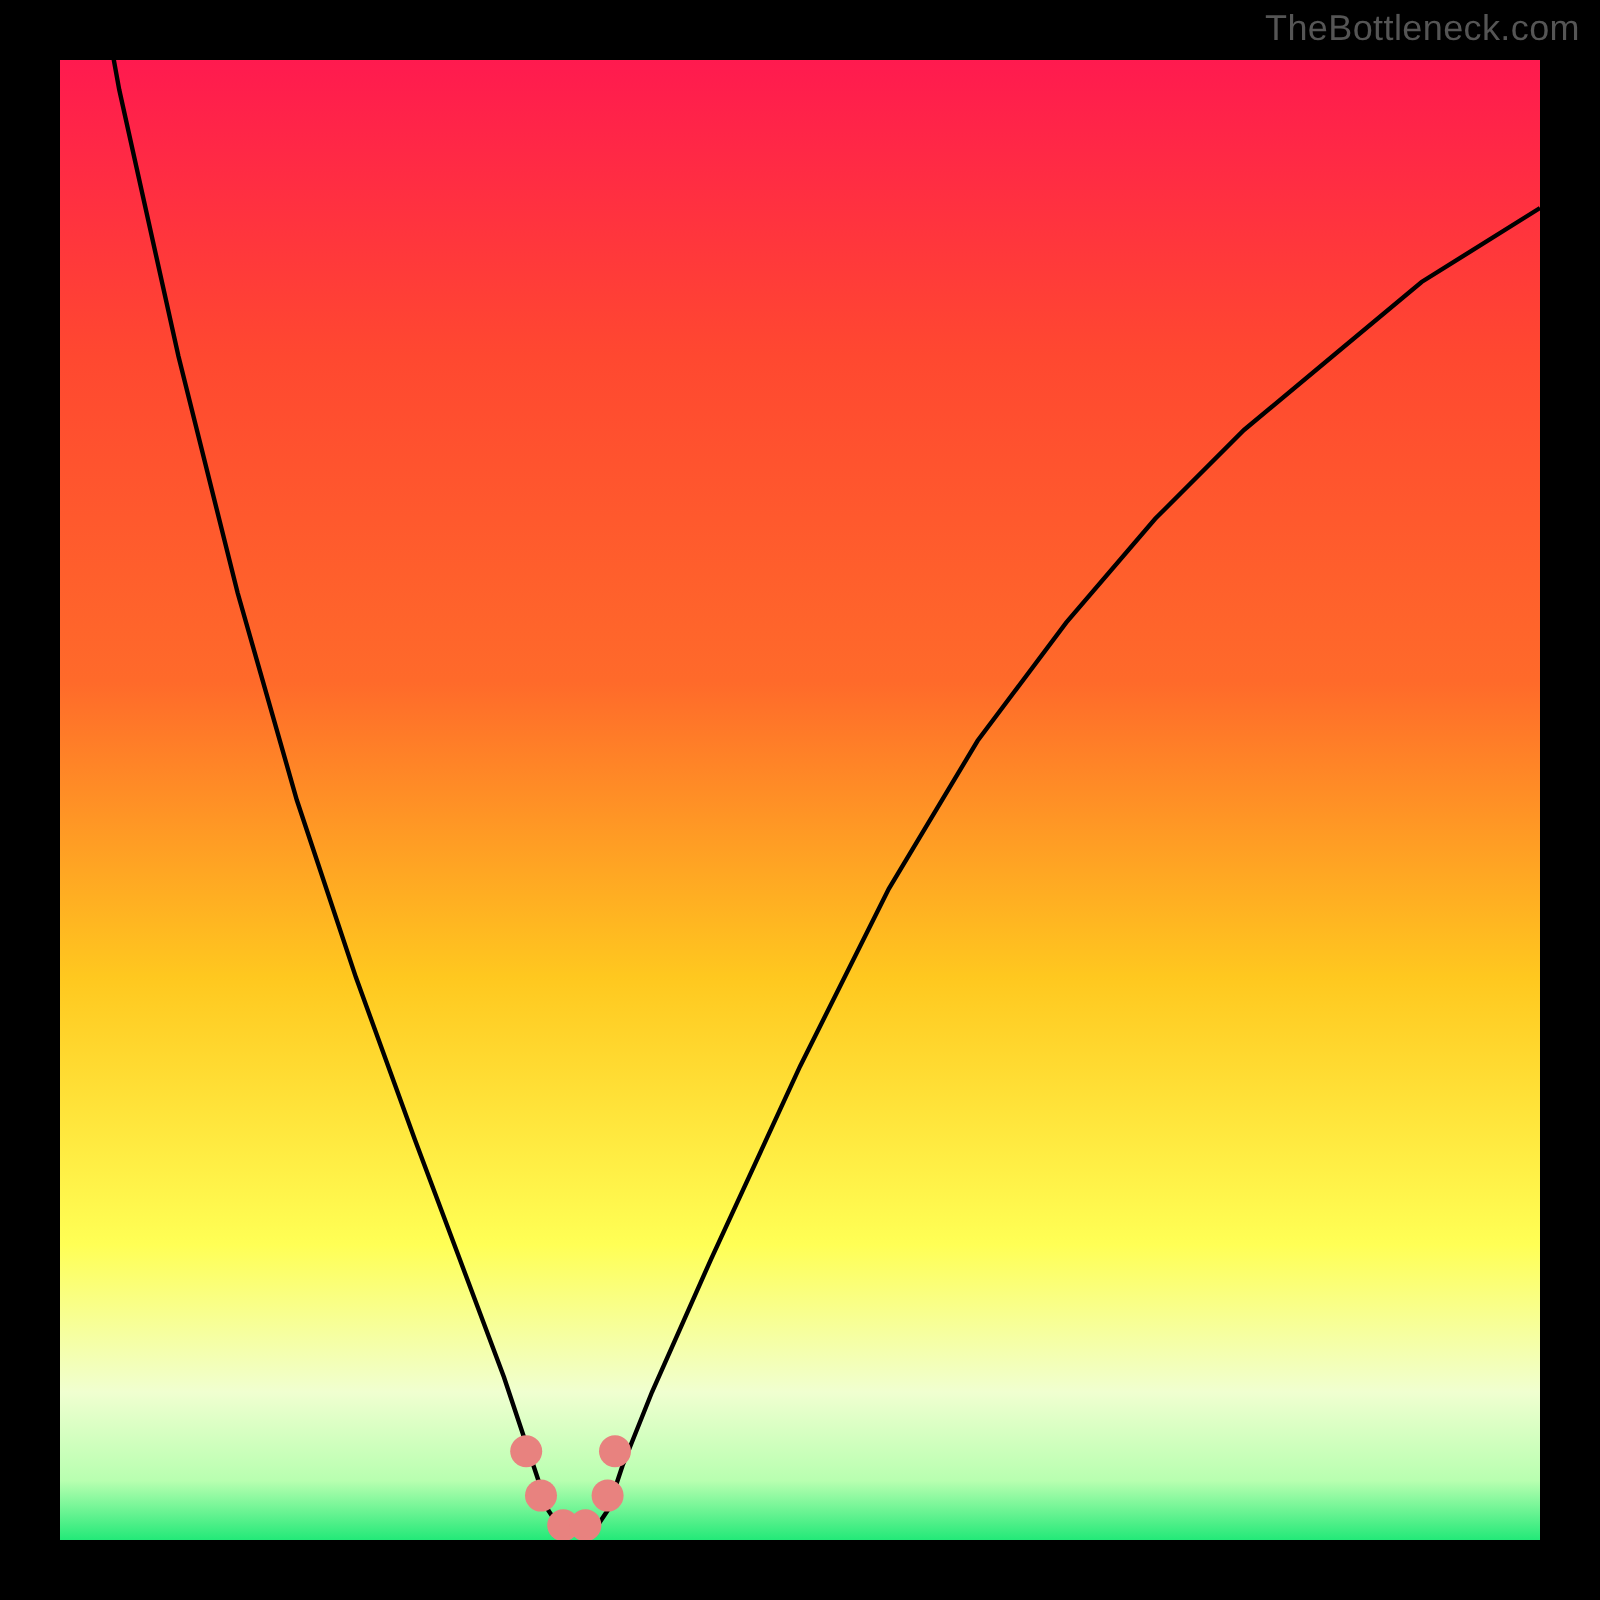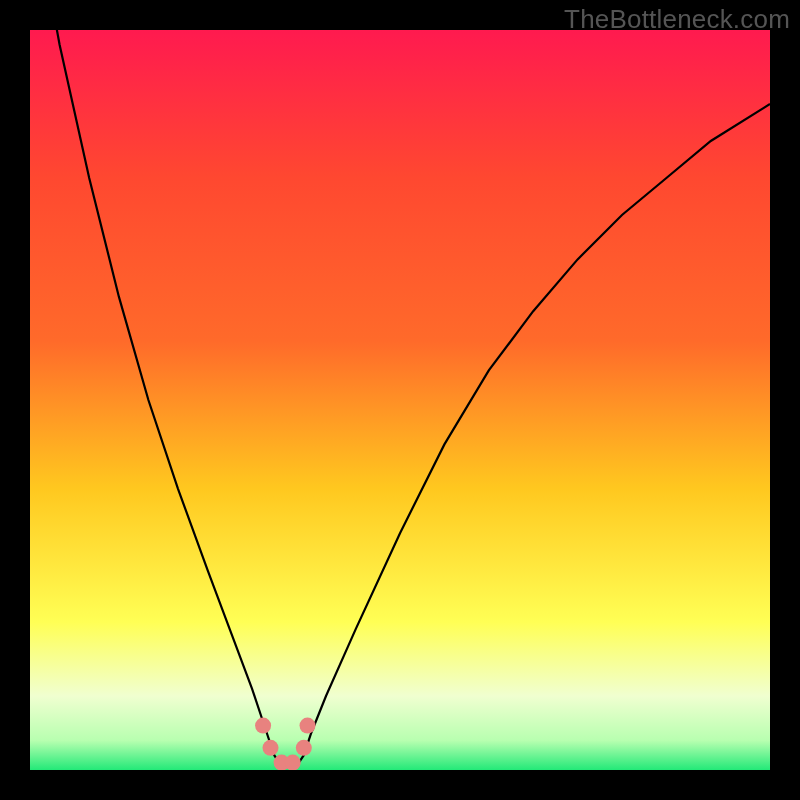--- a/index.html
+++ b/index.html
@@ -9,21 +9,21 @@
     background: #000;
     position: relative;
     font-family: Arial, Helvetica, sans-serif;
     overflow: hidden;
   }
   .watermark {
     position: absolute;
     top: 4px;
     right: 10px;
     color: #555;
-    font-size: 26px;
+    font-size: 18px;
     font-weight: 500;
     z-index: 10;
     letter-spacing: 0.2px;
   }
   .plot-area {
     position: absolute;
     left: 30px;
     top: 30px;
     width: 740px;
     height: 740px;

